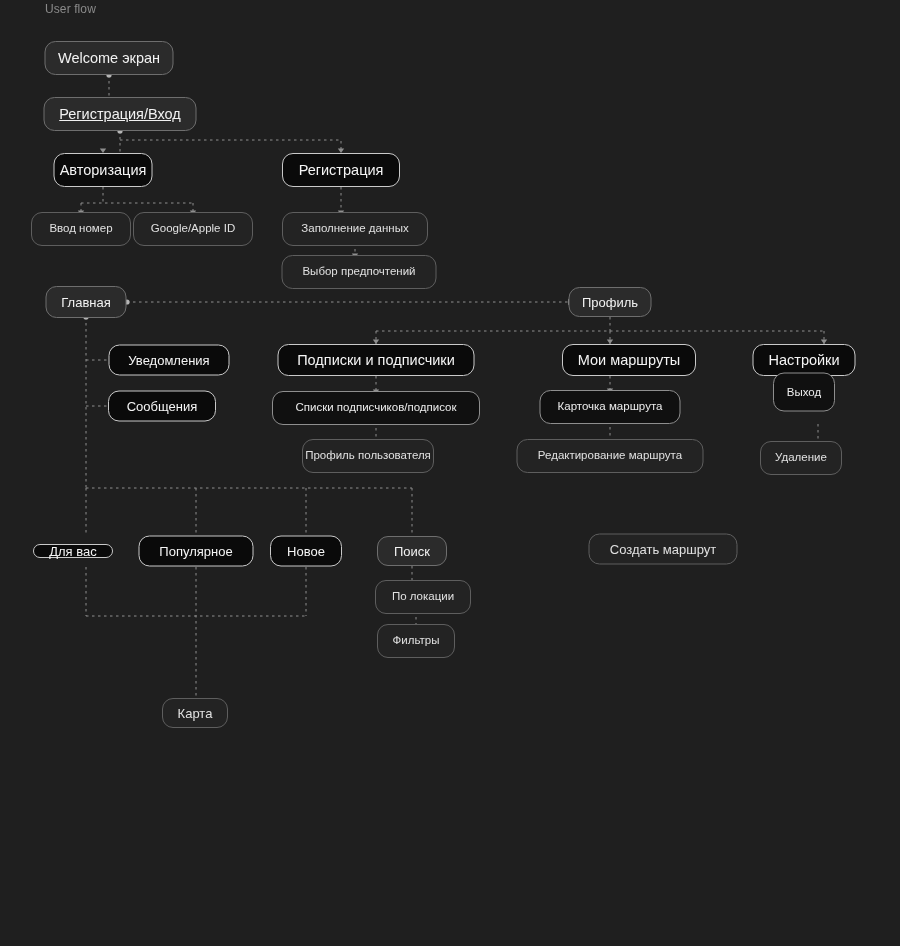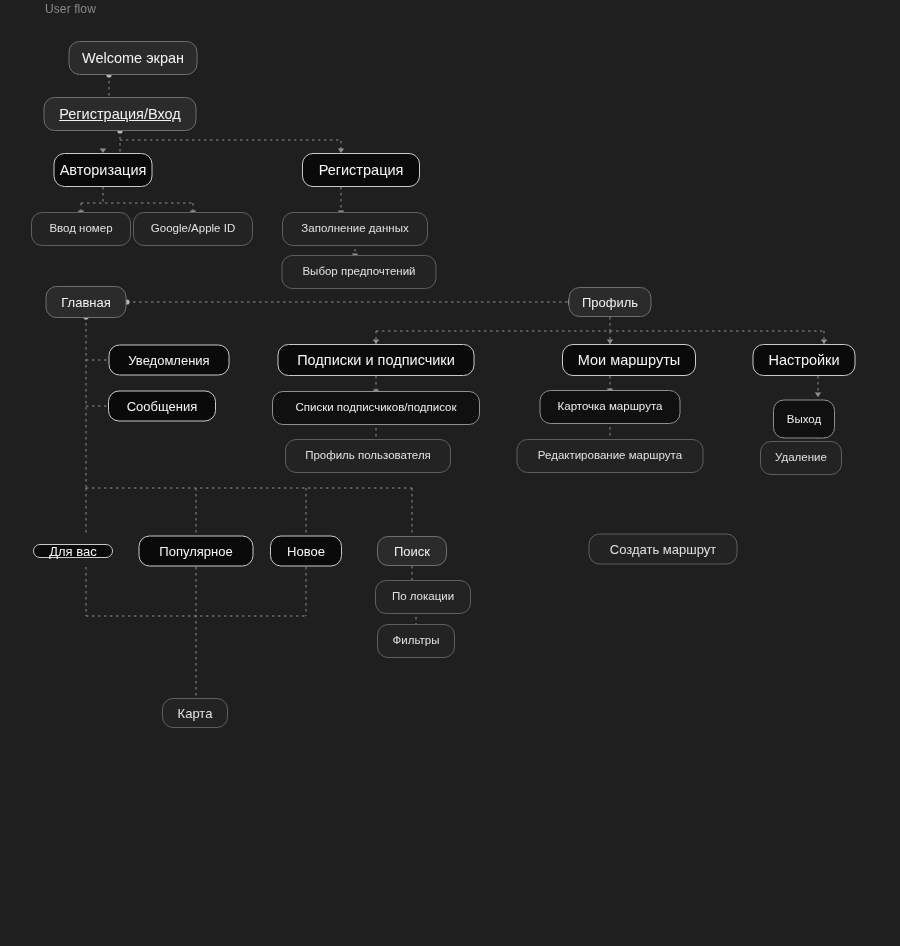--- a/index.html
+++ b/index.html
@@ -130,30 +130,30 @@
       </g>
     <g id="edge-dots">
         <circle cx="109" cy="75" r="2.6" fill="#b5b5b5"></circle>
         <circle cx="120" cy="131" r="2.6" fill="#b5b5b5"></circle>
         <circle cx="127" cy="302" r="2.6" fill="#b5b5b5"></circle>
         <circle cx="86" cy="317" r="2.6" fill="#b5b5b5"></circle>
       </g>
   </svg>
 
   <div id="node-layer">
-      <div class="node lvl-a size-lg" style="left: 109px; top: 58px; width: 129px; height: 34px; margin-left: 24px;">
+      <div class="node lvl-a size-lg" style="left: 109px; top: 58px; width: 129px; height: 34px;">
         <span>Welcome экран</span>
       </div>
       <div class="node lvl-a size-lg" style="left: 120px; top: 114px; width: 153px; height: 34px; text-decoration: underline;">
         <span>Регистрация/Вход</span>
       </div>
       <div class="node lvl-b size-lg" style="left: 103px; top: 170px; width: 99px; height: 34px;">
         <span>Авторизация</span>
       </div>
-      <div class="node lvl-b size-lg" style="left: 361px; top: 170px; width: 118px; height: 34px;">
+      <div class="node lvl-b size-lg" style="left: 341px; top: 170px; width: 118px; height: 34px;">
         <span>Регистрация</span>
       </div>
       <div class="node lvl-d size-sm" style="left: 81px; top: 229px; width: 100px; height: 28px;">
         <span>Ввод номер</span>
       </div>
       <div class="node lvl-d size-sm" style="left: 193px; top: 229px; width: 120px; height: 28px;">
         <span>Google/Apple ID</span>
       </div>
       <div class="node lvl-d size-sm" style="left: 355px; top: 229px; width: 146px; height: 28px;">
         <span>Заполнение данных</span>
@@ -172,36 +172,36 @@
       </div>
       <div class="node lvl-b size-md" style="left: 162px; top: 406px; width: 108px; height: 31px;">
         <span>Сообщения</span>
       </div>
       <div class="node lvl-b size-lg" style="left: 376px; top: 360px; width: 197px; height: 32px;">
         <span>Подписки и подписчики</span>
       </div>
       <div class="node lvl-c size-sm" style="left: 376px; top: 408px; width: 208px; height: 28px;">
         <span>Списки подписчиков/подписок</span>
       </div>
-      <div class="node lvl-d size-sm" style="left: 368px; top: 456px; width: 166px; height: 28px;">
+      <div class="node lvl-d size-sm" style="left: 368px; top: 456px; width: 132px; height: 28px;">
         <span>Профиль пользователя</span>
       </div>
       <div class="node lvl-b size-lg" style="left: 610px; top: 360px; width: 134px; height: 32px; margin-left: 19px;">
         <span>Мои маршруты</span>
       </div>
       <div class="node lvl-c size-sm" style="left: 610px; top: 407px; width: 141px; height: 28px;">
         <span>Карточка маршрута</span>
       </div>
       <div class="node lvl-d size-sm" style="left: 610px; top: 456px; width: 187px; height: 28px;">
         <span>Редактирование маршрута</span>
       </div>
       <div class="node lvl-b size-lg" style="left: 804px; top: 360px; width: 103px; height: 32px;">
         <span>Настройки</span>
       </div>
-      <div class="node lvl-c size-sm" style="left: 804px; top: 419px; width: 62px; height: 39px; align-items: center;">
+      <div class="node lvl-c size-sm" style="left: 804px; top: 392px; width: 62px; height: 39px; align-items: center;">
         <span>Выход</span>
       </div>
       <div class="node lvl-d size-sm" style="left: 801px; top: 458px; width: 82px; height: 27px;">
         <span>Удаление</span>
       </div>
       <div class="node lvl-b size-md" style="left: 73px; top: 551px; width: 80px; height: 14px;">
         <span>Для вас</span>
       </div>
       <div class="node lvl-b size-md" style="left: 196px; top: 551px; width: 115px; height: 31px;">
         <span>Популярное</span>

